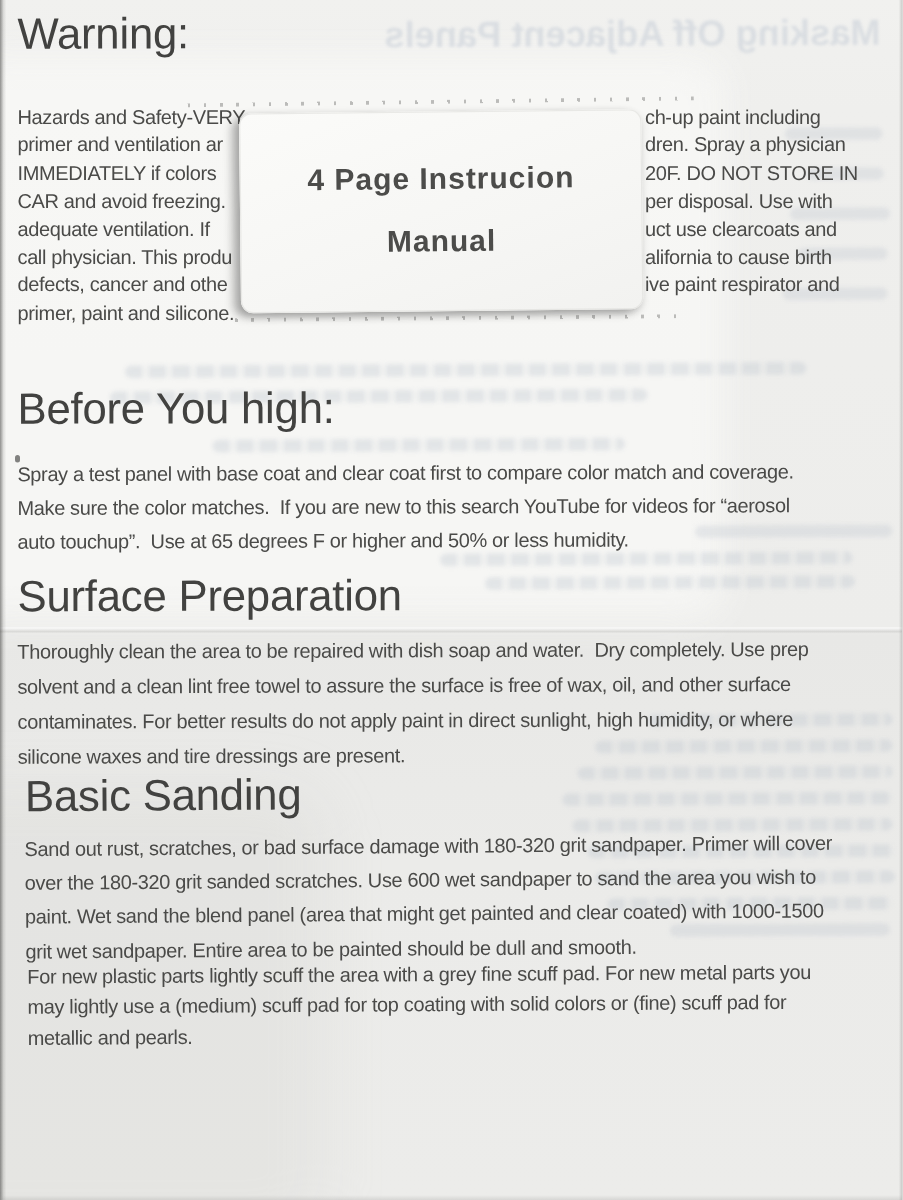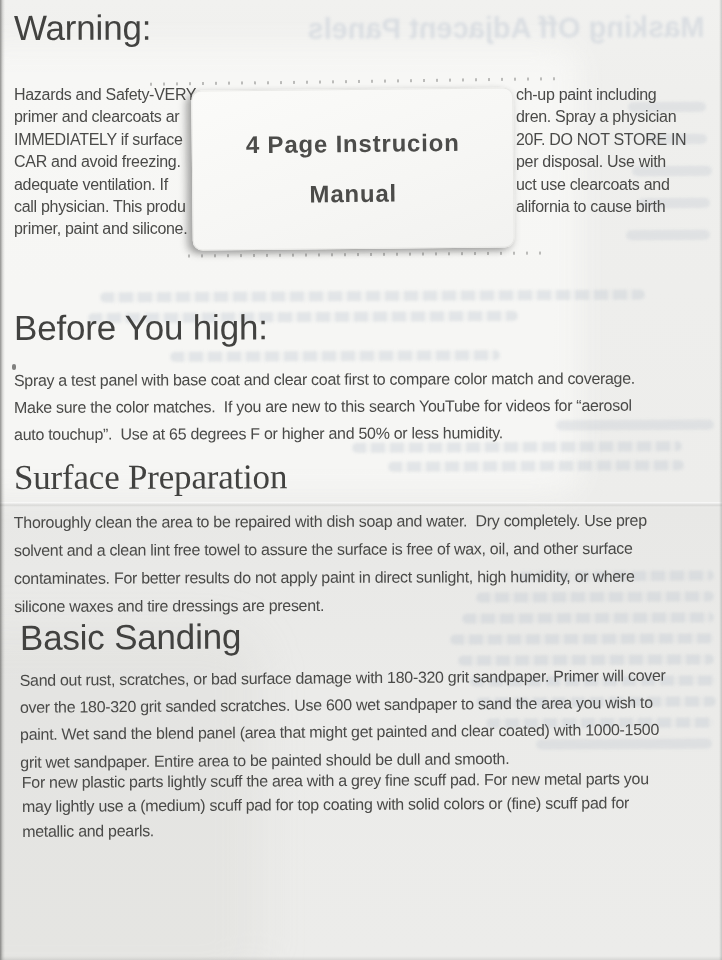--- a/index.html
+++ b/index.html
@@ -53,21 +53,21 @@
   #surface-para .doc-line { height:28px; }
   #sanding-para1 .doc-line{ height:27.2px; }
   #sanding-para2 .doc-line{ height:24.3px; }
   #before-para  { top:372px; transform:rotate(-0.2deg); transform-origin:0 50%; }
   #surface-para { top:514px; transform:rotate(-0.2deg); transform-origin:0 50%; }
   #sanding-para1{ top:672px; left:6px; transform:rotate(-0.45deg); transform-origin:0 50%; }
   #sanding-para2{ top:774px; left:8px; transform:rotate(-0.35deg); transform-origin:0 50%; }
   #warning-para { top:86px; }
   #h-warning { top:8px; }
   #h-before  { top:308px; }
-  #h-surface { top:458px;font-family:Liberation Serif, serif; }
+  #h-surface { top:458px; }
   #h-sanding { top:618px; left:20px; transform:rotate(-0.4deg); }
 
   
   .sticker { position:absolute; left:192px; top:89px; width:322px; height:160px; z-index:6;
     background:linear-gradient(160deg,#fbfbf9 0%,#f6f6f4 60%,#f2f2f0 100%);
     border-radius:10px; transform:rotate(-0.6deg);
     box-shadow:-6px 3px 7px rgba(50,50,48,0.35), 0 3px 6px rgba(80,80,78,0.18),
                inset 0 0 0 1px rgba(221,221,219,0.6);
     display:flex; flex-direction:column; align-items:center; justify-content:center; gap:22px; }
   .sticker .s-line { font-weight:bold; font-size:24px; color:#4c4c4a; letter-spacing:0.8px; white-space:pre; }
@@ -107,25 +107,26 @@
   <div class="crease"></div>
   <div class="perf perf-top"></div>
   <div class="perf perf-bottom"></div>
   <div class="stray-dot"></div>
 
   <div class="content">
     <div class="doc-h" id="h-warning">Warning:</div>
 
     <div class="para warn" id="warning-para">
         <div class="doc-line"><span class="lft">Hazards and Safety-VERY</span><span class="rgt">ch-up paint including</span></div>
-        <div class="doc-line"><span class="lft">primer and clearcoats ar</span><span class="rgt">dren. Spray a physician</span></div>
-        <div class="doc-line"><span class="lft">IMMEDIATELY if surface</span><span class="rgt">20F. DO NOT STORE IN</span></div>
+        <div class="doc-line"><span class="lft">primer and ventilation ar</span><span class="rgt">dren. Spray a physician</span></div>
+        <div class="doc-line"><span class="lft">IMMEDIATELY if colors</span><span class="rgt">20F. DO NOT STORE IN</span></div>
         <div class="doc-line"><span class="lft">CAR and avoid freezing.</span><span class="rgt">per disposal. Use with</span></div>
         <div class="doc-line"><span class="lft">adequate ventilation. If</span><span class="rgt">uct use clearcoats and</span></div>
         <div class="doc-line"><span class="lft">call physician. This produ</span><span class="rgt">alifornia to cause birth</span></div>
+        <div class="doc-line"><span class="lft">defects, cancer and othe</span><span class="rgt">ive paint respirator and</span></div>
         <div class="doc-line"><span class="lft">primer, paint and silicone.</span><span class="rgt"></span></div>
       </div>
 
     <div class="doc-h" id="h-before">Before You high:</div>
 
     <div class="para plain" id="before-para">
         <div class="doc-line">Spray a test panel with base coat and clear coat first to compare color match and coverage.</div>
         <div class="doc-line">Make sure the color matches.  If you are new to this search YouTube for videos for “aerosol</div>
         <div class="doc-line">auto touchup”.  Use at 65 degrees F or higher and 50% or less humidity.</div>
       </div>

